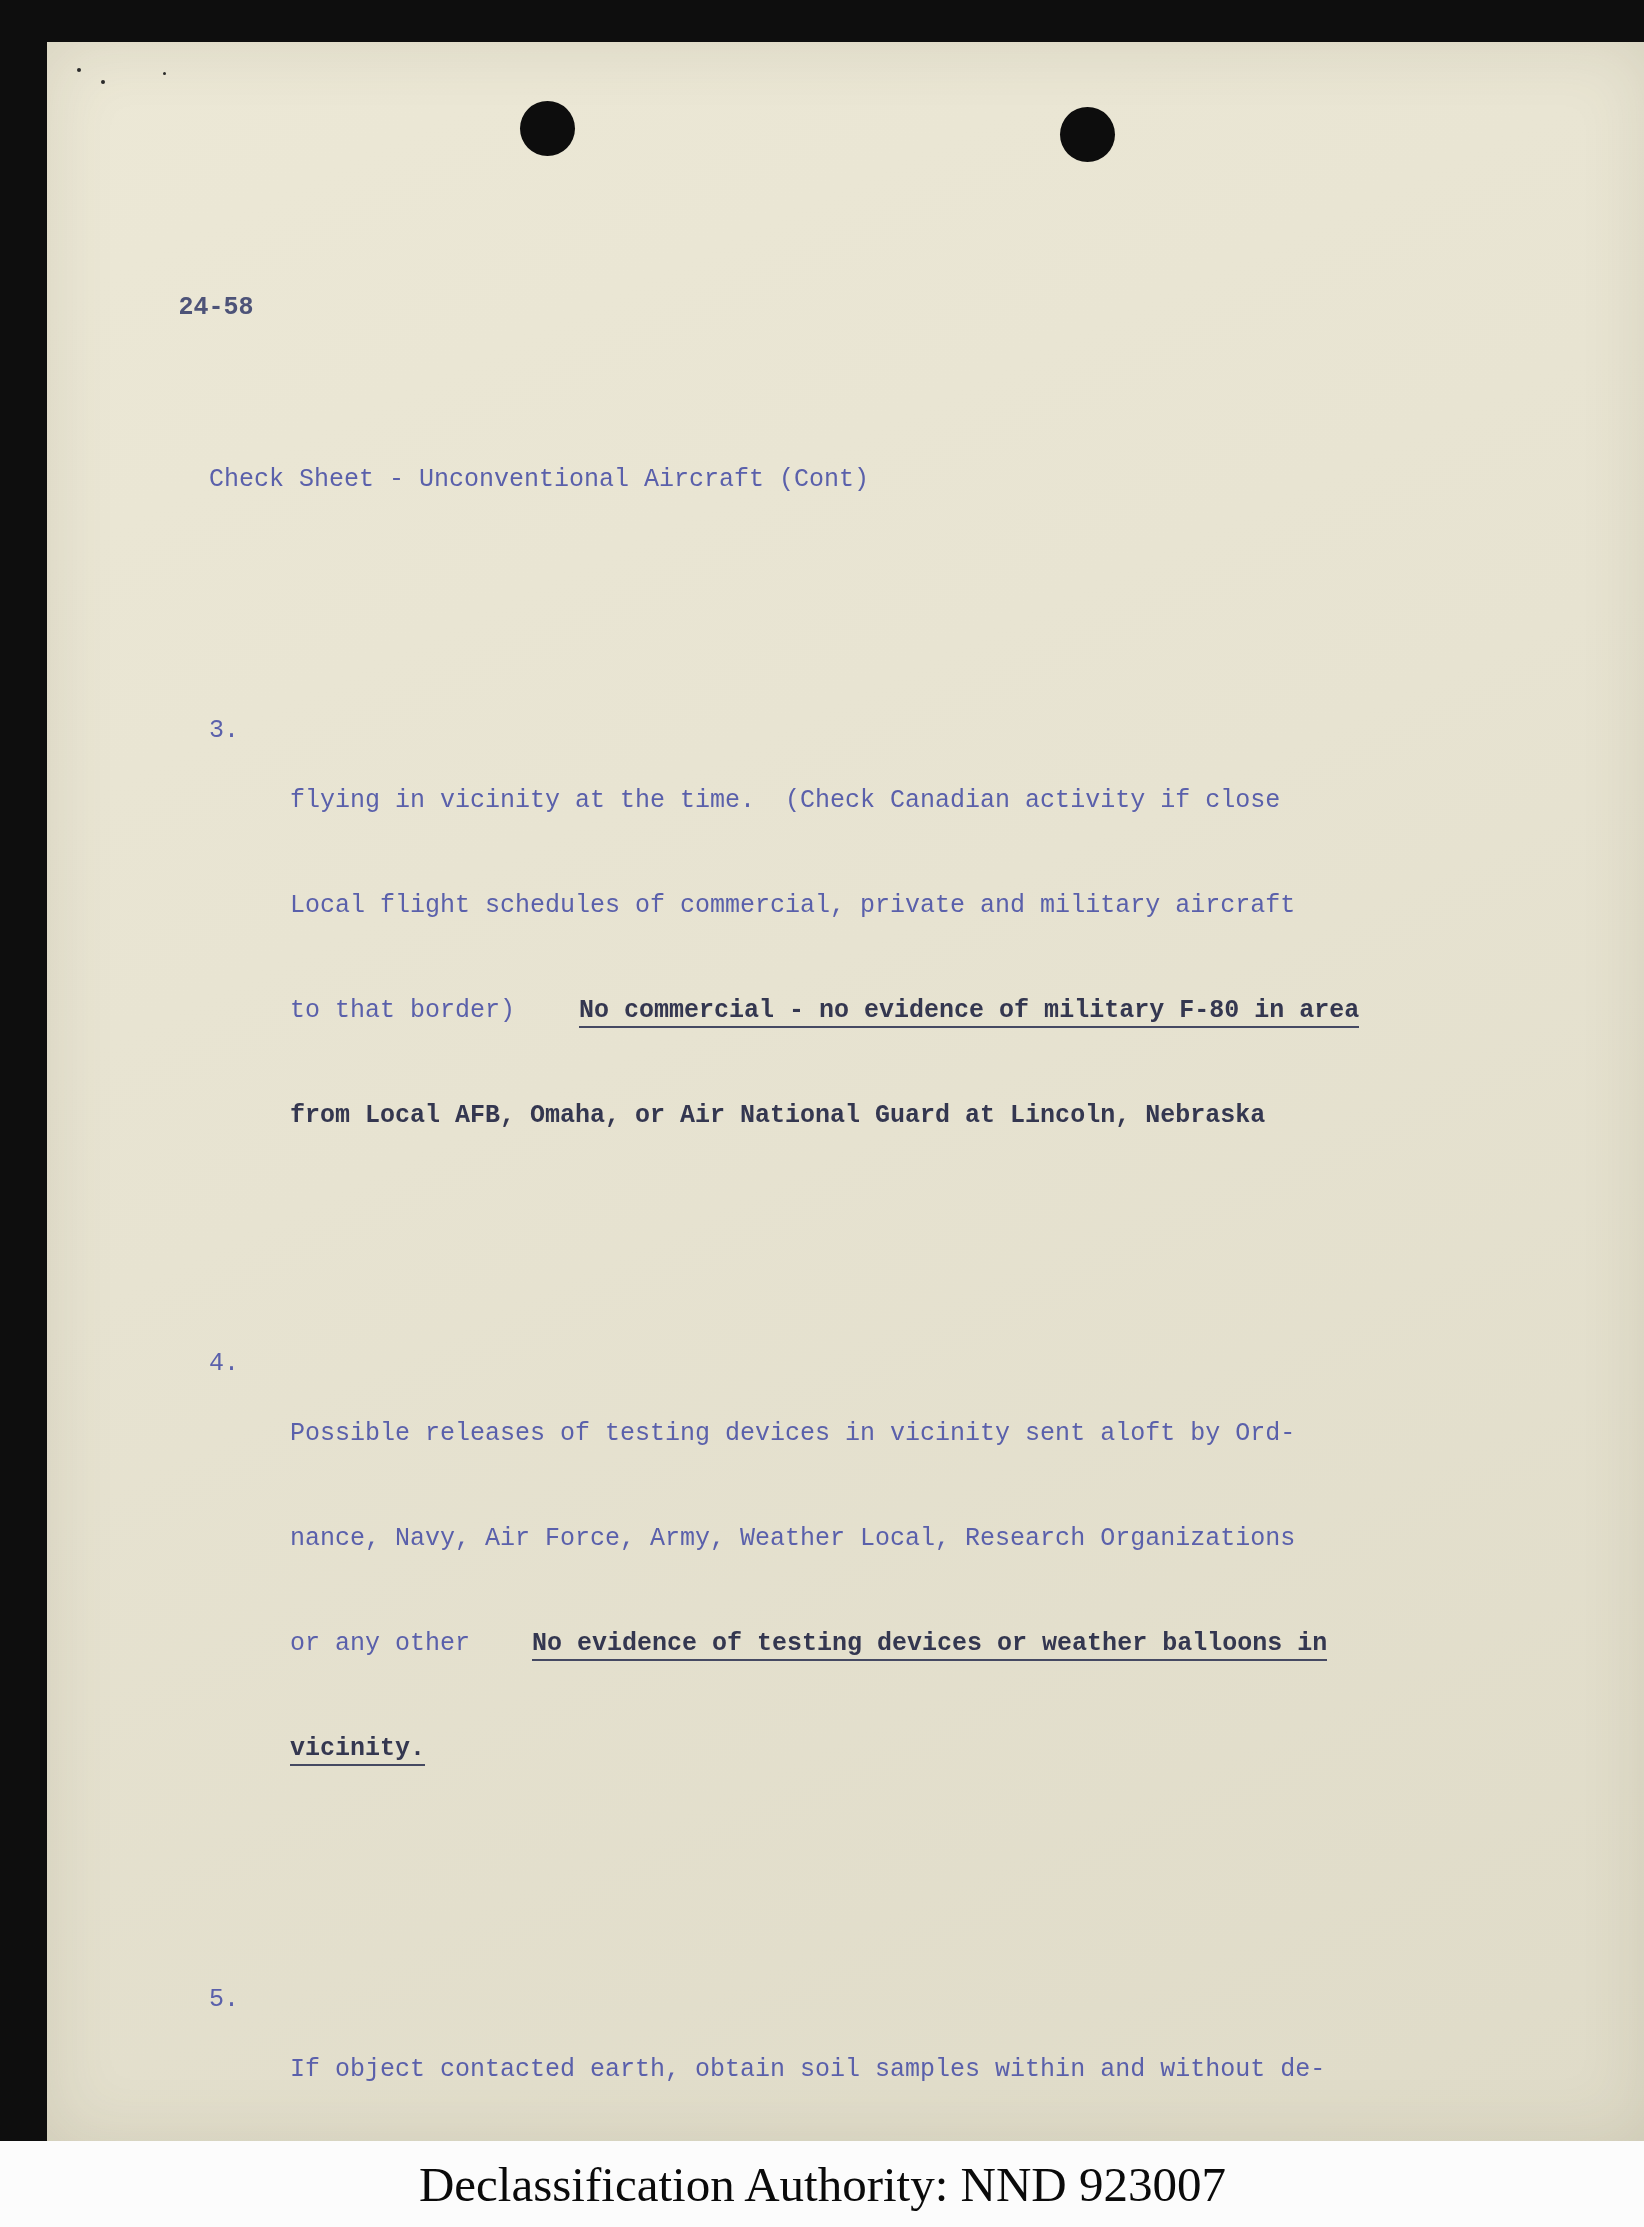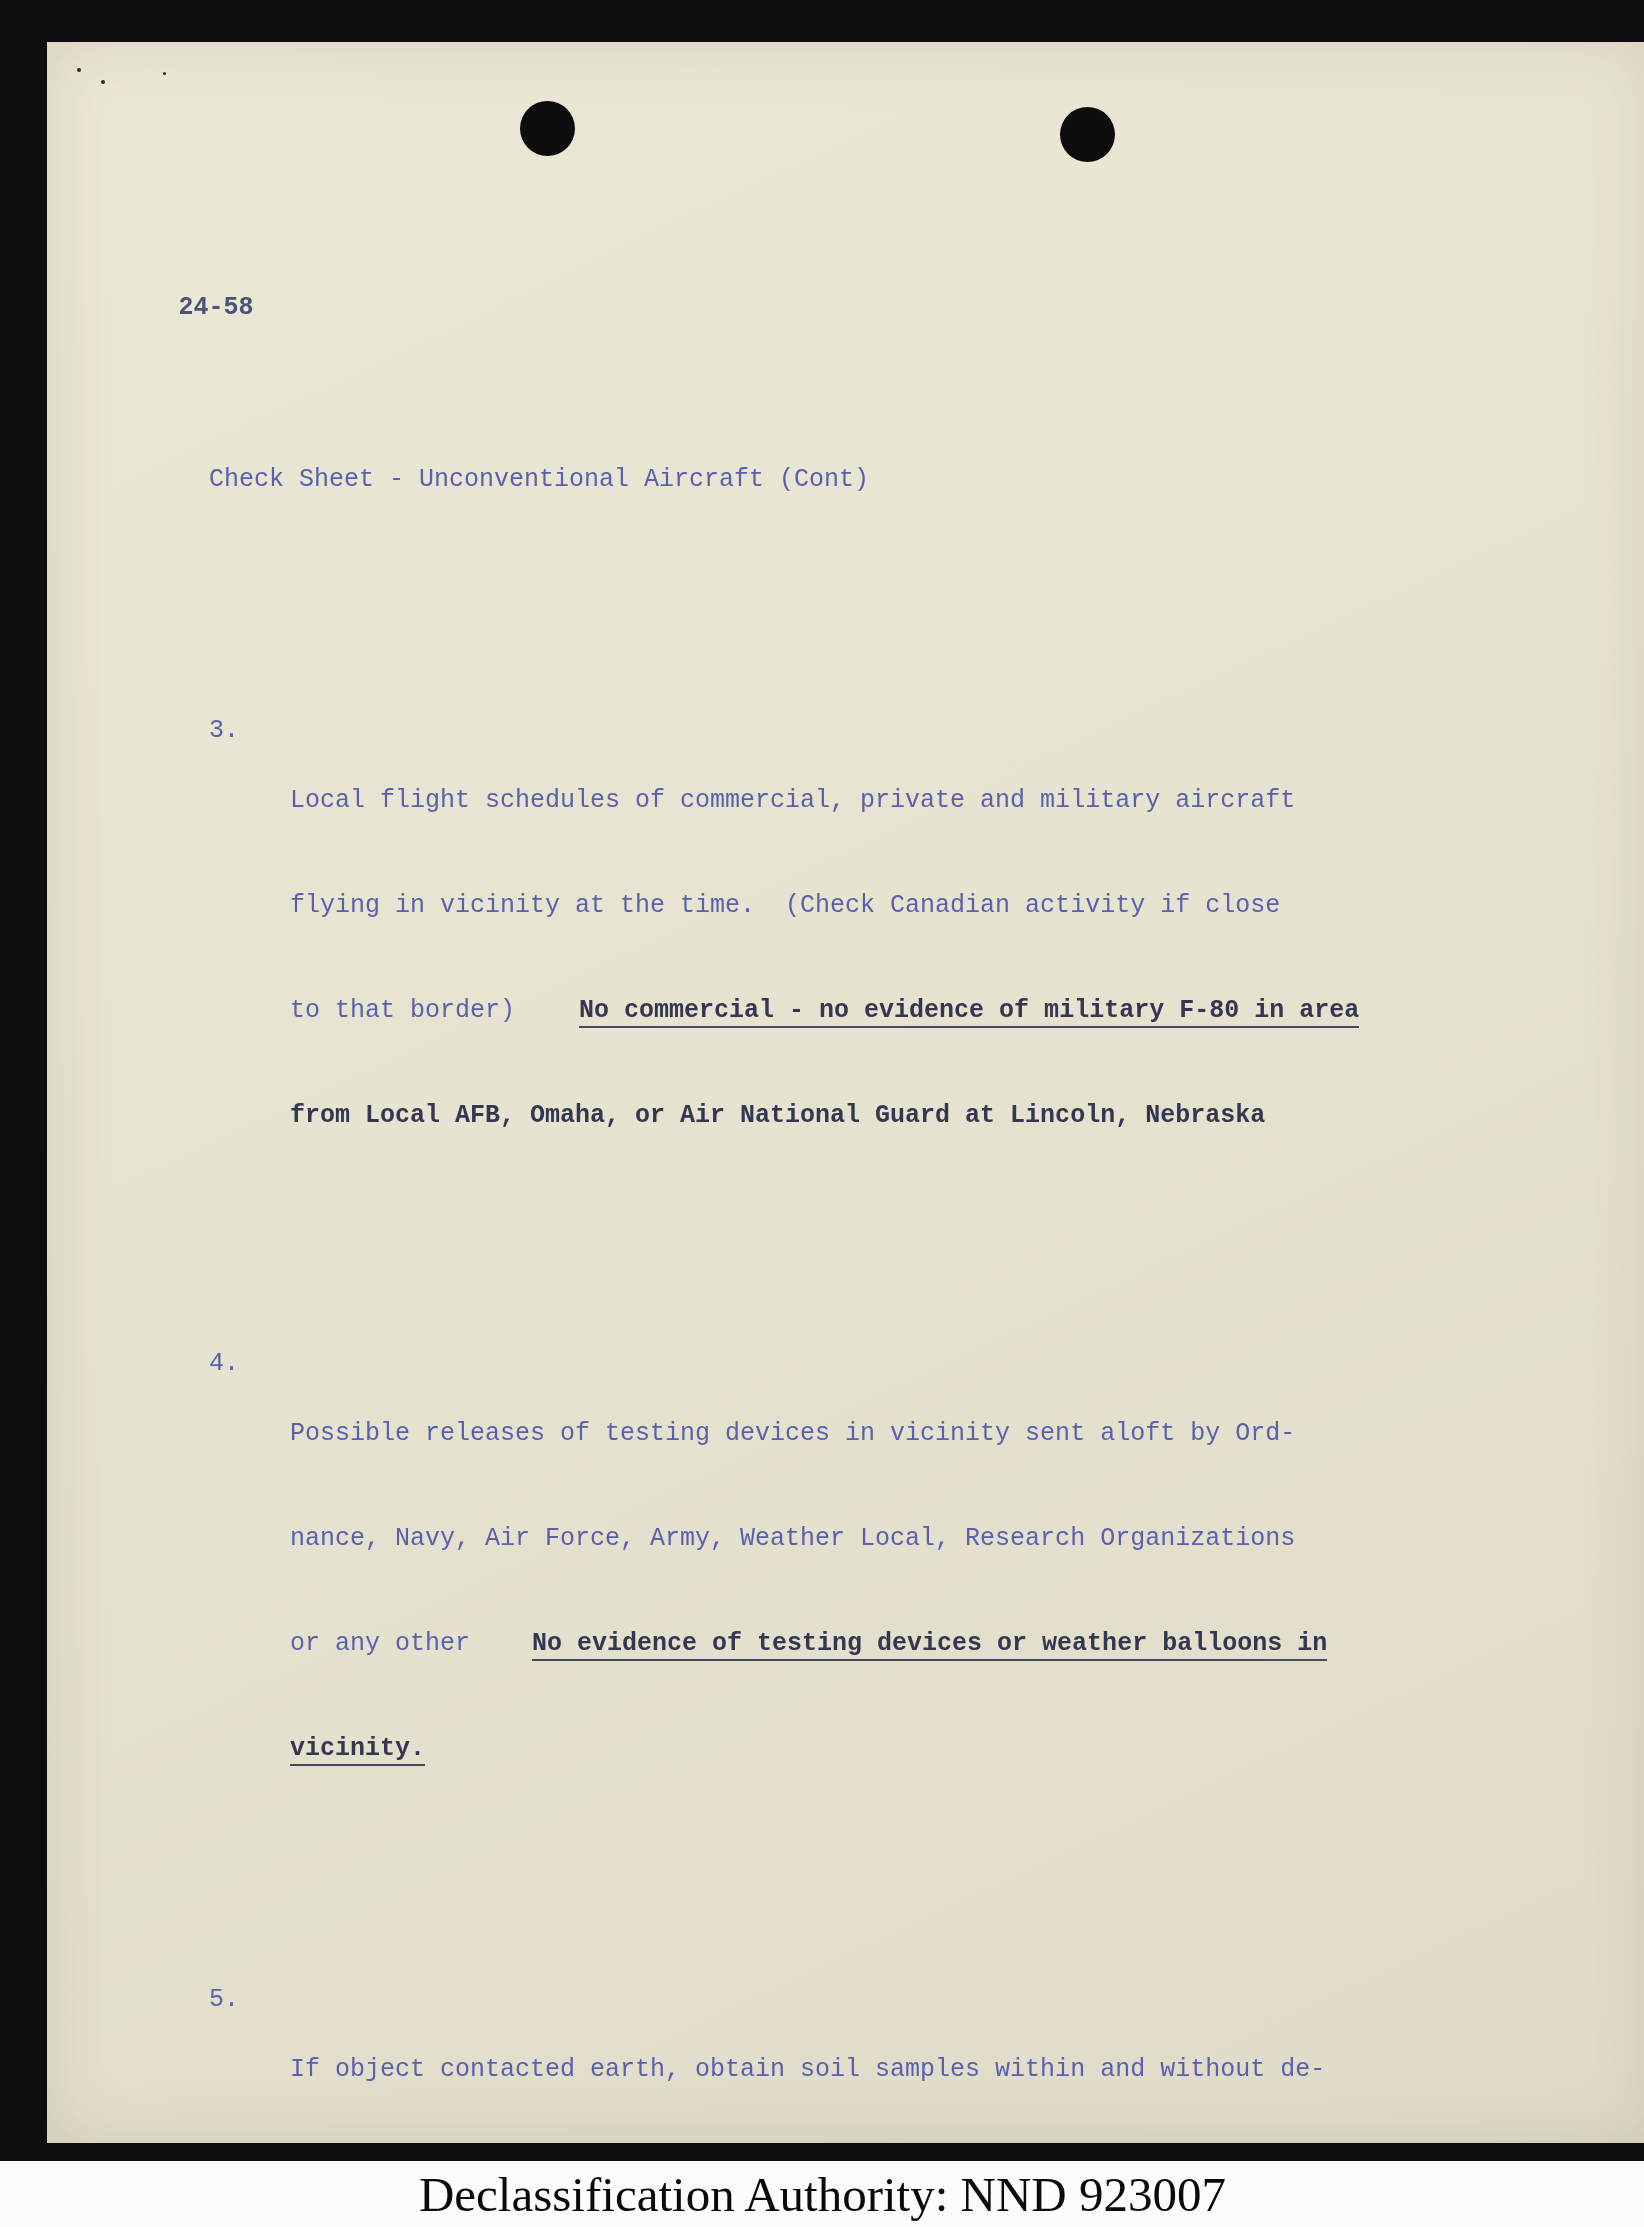--- a/index.html
+++ b/index.html
@@ -29,21 +29,21 @@
   .num{flex:0 0 81px;}
   .body{flex:1;}
   .line{min-height:35px;}
   .ans{color:#343750;font-weight:bold;}
   .u{border-bottom:2px solid #454962;padding-bottom:1px;}
   .mb6{margin-bottom:3px;}
   .mb14{margin-bottom:6.9px;}
   .mb60{margin-bottom:29.5px;}
 
   .decl-strip{
-    position:absolute;left:0;bottom:0;width:1645px;height:66px;background:#fcfcfc;
+    position:absolute;left:0;bottom:0;width:1645px;height:86px;background:#fcfcfc;
     display:flex;align-items:center;justify-content:center;
     font-family:"Liberation Serif","DejaVu Serif",serif;font-size:49px;color:#0a0a0a;
   }
 </style>
 </head>
 <body>
 
 <div class="paper">
 
   <div class="hole hole-left"></div>
@@ -56,22 +56,22 @@
   <div class="content">
 
     <div class="docnum">24-58</div>
 
     <div class="title">Check Sheet - Unconventional Aircraft (Cont)</div>
 
     
     <div class="item mb6">
       <div class="num">3.</div>
       <div class="body">
+        <div class="line">flying in vicinity at the time.  (Check Canadian activity if close</div>
         <div class="line">Local flight schedules of commercial, private and military aircraft</div>
-        <div class="line">flying in vicinity at the time.  (Check Canadian activity if close</div>
         <div class="line"><span>to that border)</span><span class="ans u" style="margin-left:64px;">No commercial - no evidence of military F-80 in area</span></div>
         <div class="line ans">from Local AFB, Omaha, or Air National Guard at Lincoln, Nebraska</div>
       </div>
     </div>
 
     
     <div class="item mb14">
       <div class="num">4.</div>
       <div class="body">
         <div class="line">Possible releases of testing devices in vicinity sent aloft by Ord-</div>

